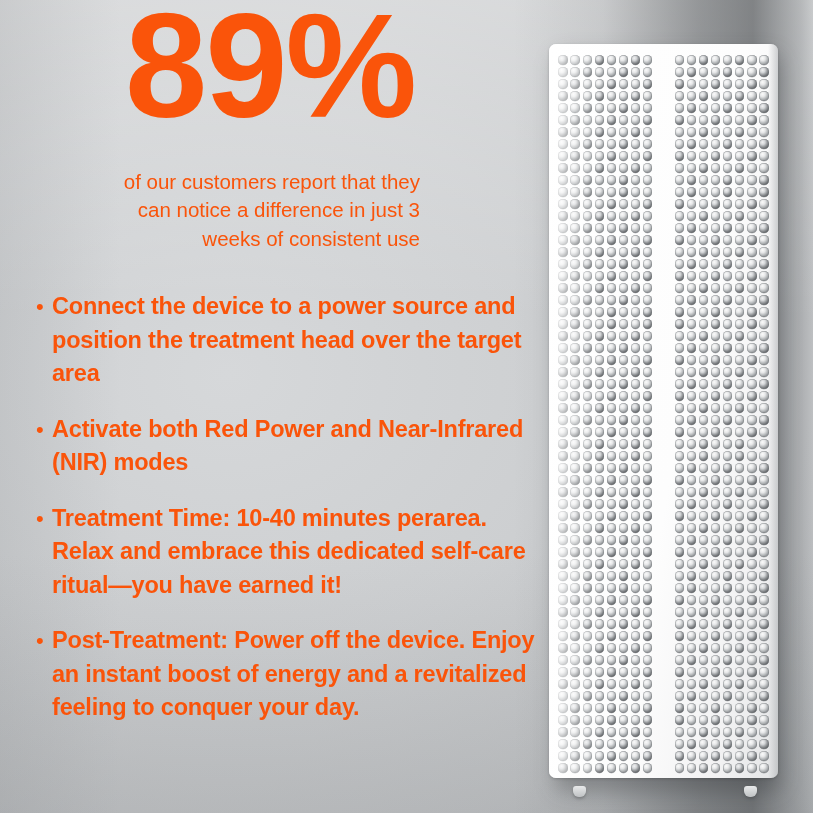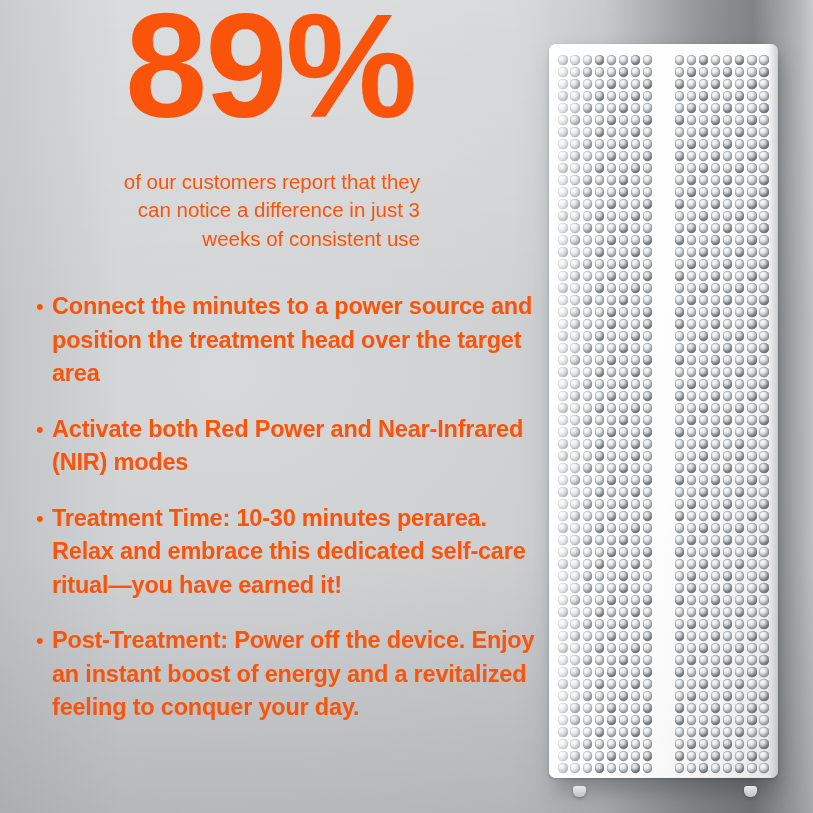--- a/index.html
+++ b/index.html
@@ -176,29 +176,29 @@
 
 <div id="content">
 
   <div id="headline">89%</div>
 
   <div id="subtitle">of our customers report that they can notice a difference in just 3 weeks of consistent use</div>
 
   <div id="bullets">
       <div class="bullet">
         <div class="bullet-dot">•</div>
-        <div class="bullet-text">Connect the minutes to a power source and position the treatment head over the target area</div>
+        <div class="bullet-text">Connect the device to a power source and position the treatment head over the target area</div>
       </div>
       <div class="bullet">
         <div class="bullet-dot">•</div>
         <div class="bullet-text">Activate both Red Power and Near-Infrared (NIR) modes</div>
       </div>
       <div class="bullet">
         <div class="bullet-dot">•</div>
-        <div class="bullet-text">Treatment Time: 10-30 minutes perarea. Relax and embrace this dedicated self-care ritual—you have earned it!</div>
+        <div class="bullet-text">Treatment Time: 10-40 minutes perarea. Relax and embrace this dedicated self-care ritual—you have earned it!</div>
       </div>
       <div class="bullet">
         <div class="bullet-dot">•</div>
         <div class="bullet-text">Post-Treatment: Power off the device. Enjoy an instant boost of energy and a revitalized feeling to conquer your day.</div>
       </div>
     </div>
 </div>
 
 <div id="panel-wrap">
   <div id="panel-shadow"></div>

